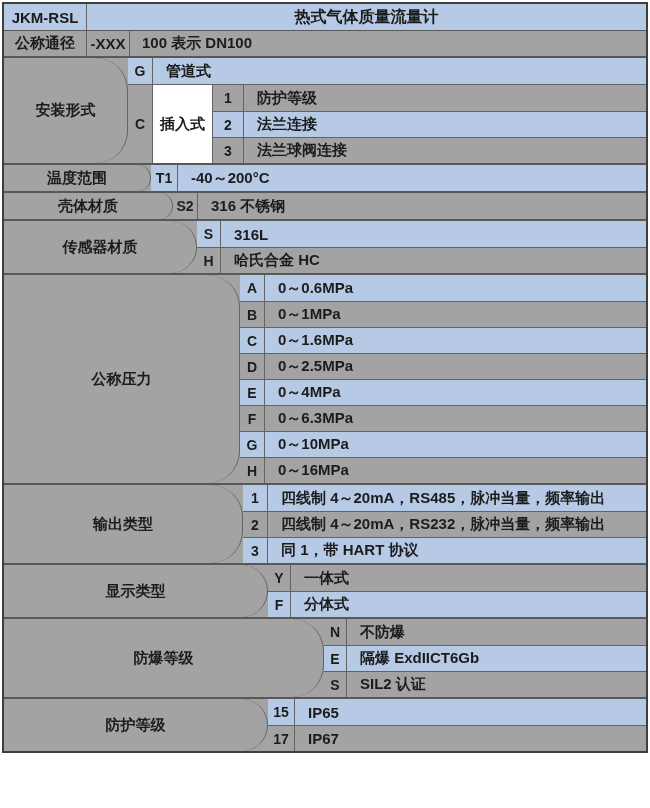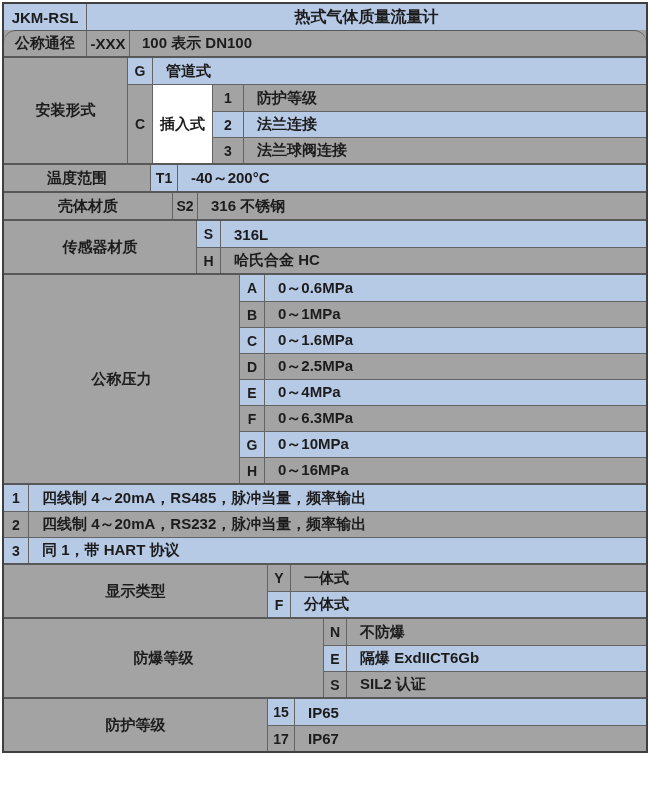--- a/index.html
+++ b/index.html
@@ -17,30 +17,30 @@
     font-size:15px;font-weight:600;
   }
   .wrap{padding:2px;}
   .tbl{
     border:2px solid var(--outer);
     background:#a3a3a3;
     display:flex;flex-direction:column;
   }
   .sect{display:flex;}
   .sect + .sect{border-top:2px solid var(--sline);}
-  .sect.thin{border-top-width:1px;border-radius:12px;}
+  .sect.thin{border-top-width:1px;}
   .row{display:flex;height:var(--rh);box-sizing:border-box;align-items:stretch;}
   .blue{background:var(--blue);}
   .cell{display:flex;align-items:center;box-sizing:border-box;}
   .center{justify-content:center;}
   .rline{border-right:1px solid var(--line);}
   .glabel{
     box-sizing:border-box;border-right:1px solid var(--line);
     display:flex;align-items:center;justify-content:center;
-    font-weight:700;flex-shrink:0;
+    font-weight:700;flex-shrink:0;border-radius:32px;
   }
   .glabel2{
     box-sizing:border-box;border-right:1px solid var(--line);
     display:flex;align-items:center;justify-content:center;
     font-weight:700;flex-shrink:0;background:#fff;
   }
   .gbody{flex:1;display:flex;flex-direction:column;min-width:0;}
   .gbody > * + *{border-top:1px solid var(--line);}
   .stack{flex:1;display:flex;flex-direction:column;min-width:0;}
   .stack > * + *{border-top:1px solid var(--line);}
@@ -170,20 +170,21 @@
           <div class="val">0～10MPa</div>
         </div>
         <div class="row">
           <div class="code" style="width:25px">H</div>
           <div class="val">0～16MPa</div>
         </div>
       </div>
     </div>
 
     <div class="sect">
+      <div class="glabel" style="width:239px">输出类型</div>
       <div class="gbody">
         <div class="row blue">
           <div class="code" style="width:25px">1</div>
           <div class="val">四线制 4～20mA，RS485，脉冲当量，频率输出</div>
         </div>
         <div class="row">
           <div class="code" style="width:25px">2</div>
           <div class="val">四线制 4～20mA，RS232，脉冲当量，频率输出</div>
         </div>
         <div class="row blue">

